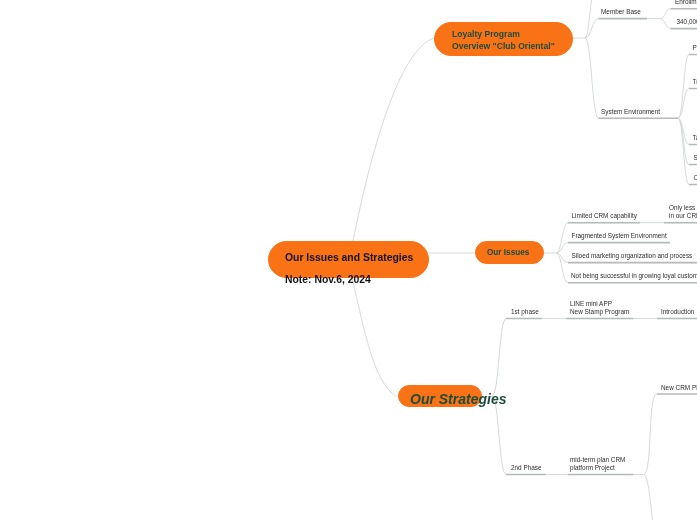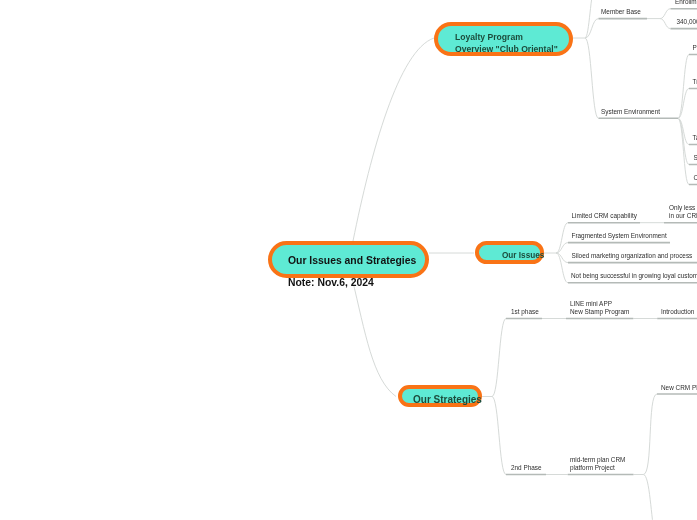--- a/index.html
+++ b/index.html
@@ -4,37 +4,37 @@
 <style>
   html,body{margin:0;padding:0;}
   body{width:697px;height:520px;background:#ffffff;overflow:hidden;
        font-family:"Liberation Sans",sans-serif;}
   #canvas{position:relative;width:697px;height:520px;overflow:hidden;background:#fff;
           will-change:transform;}
   svg.layer{position:absolute;left:0;top:0;width:697px;height:520px;}
   .conn{fill:none;stroke:#d6dad8;stroke-width:1;}
   .uline{fill:none;stroke:#b4bab7;stroke-width:1.6;stroke-linecap:butt;}
 
-  .rnode{position:absolute;box-sizing:border-box;border:4px solid #f97316;will-change:transform;
-         background:#5eead4;border-radius:999px;}
+  .rnode{position:absolute;box-sizing:border-box;border:1px solid #f97316;will-change:transform;
+         background:#f97316;border-radius:999px;}
   .rnode .lbl{position:absolute;white-space:pre;will-change:transform;}
 
   #root{left:268px;top:241px;width:161px;height:37px;}
   #root .lbl{left:15.5px;top:4.5px;color:#131313;font-weight:bold;font-size:10.4px;
              line-height:22px;}
 
   #n-loyalty{left:434px;top:21.5px;width:139px;height:33.5px;}
   #n-loyalty .lbl{left:16.5px;top:4.5px;color:#1c4c3c;font-weight:bold;font-size:8.6px;
                   line-height:12.4px;}
 
   #n-issues{left:474.5px;top:240.5px;width:69px;height:23px;}
-  #n-issues .lbl{left:10.5px;top:5.5px;color:#1c4c3c;font-weight:bold;font-size:8.2px;margin-left:12px;}
+  #n-issues .lbl{left:10.5px;top:5.5px;color:#1c4c3c;font-weight:bold;font-size:8.2px;}
 
   #n-strategies{left:398px;top:385.4px;width:83.5px;height:22px;}
-  #n-strategies .lbl{left:11px;top:5px;color:#1c4c3c;font-weight:bold;font-size:10px;}
+  #n-strategies .lbl{left:11px;top:5px;color:#1c4c3c;font-weight:bold;font-size:14px;font-style:italic;}
 
   .leaf{position:absolute;color:#2e2e2e;font-size:6.4px;line-height:8.7px;
         white-space:pre;}
 </style>
 </head>
 <body>
 
 <div id="canvas">
   <svg class="layer" id="links" viewBox="0 0 697 520">
     <g id="conns">

